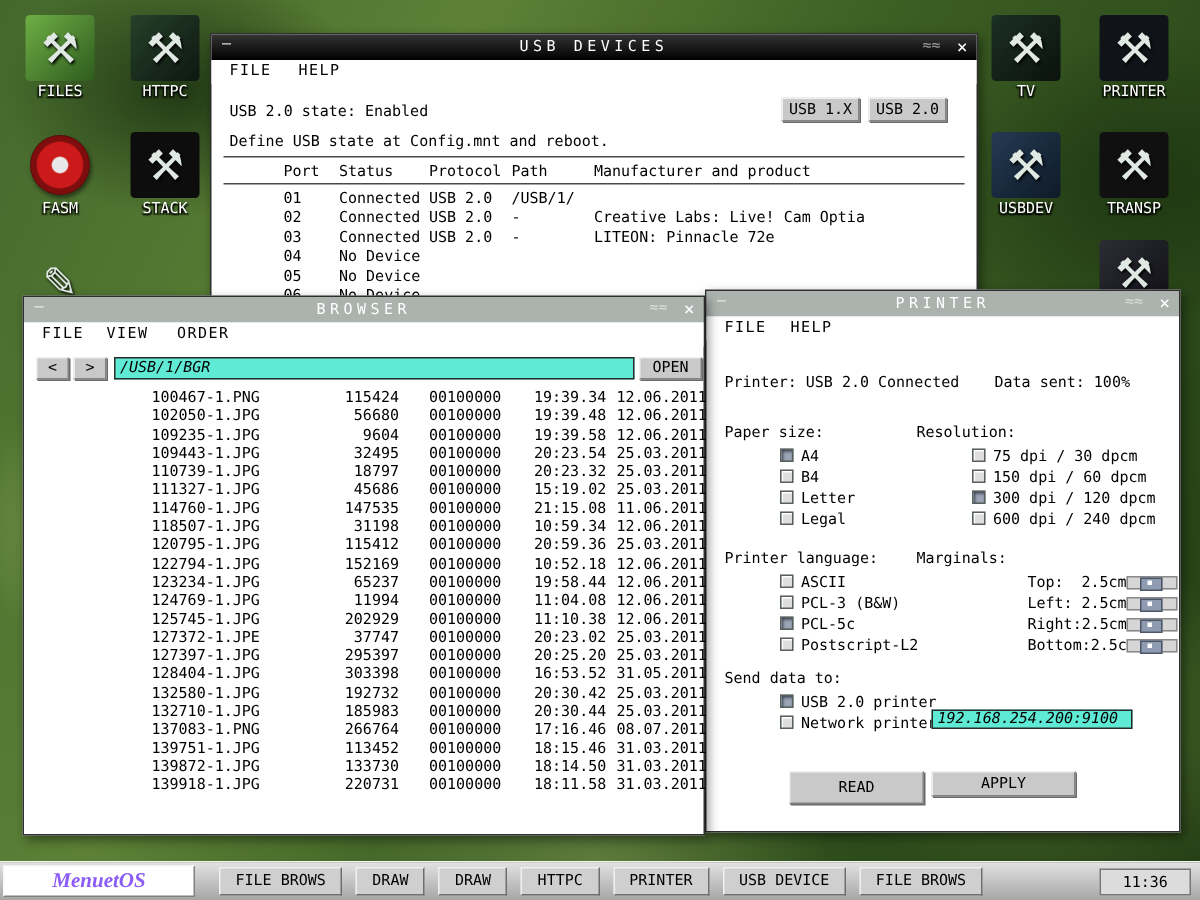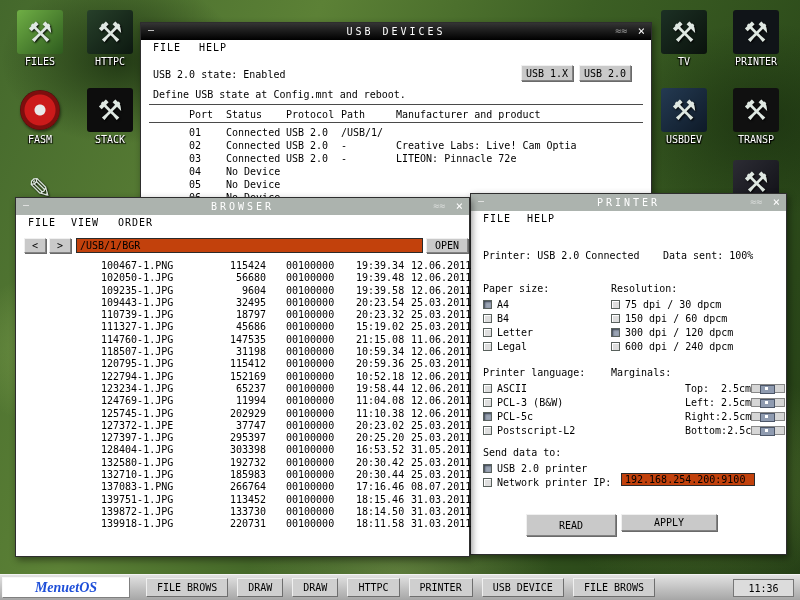--- a/index.html
+++ b/index.html
@@ -43,45 +43,45 @@
   .titlebar.black { background:linear-gradient(#343434,#000); }
   .titlebar.glass { background:rgba(112,124,116,.58); }
   .tb-min { position:absolute; left:7px; top:1px; color:#eee; letter-spacing:0; cursor:pointer; }
   .tb-close { position:absolute; right:6px; top:1px; color:#fff; font-size:12px; letter-spacing:0; cursor:pointer; }
   .tb-deco { position:absolute; right:24px; top:2px; color:rgba(255,255,255,.55); letter-spacing:0; }
   .menubar { position:absolute; left:0; right:0; top:17px; height:16px; background:#fff; }
   .menu-item { position:absolute; top:2px; letter-spacing:1px; cursor:pointer; }
   .btn { position:absolute; background:#c9c9c9; border:1px solid #828282; border-top-color:#f0f0f0; border-left-color:#f0f0f0;
     box-shadow:1px 1px 0 #6a6a6a; display:flex; align-items:center; justify-content:center; font-size:10px; cursor:pointer; }
   .sep { position:absolute; left:8px; right:8px; height:1px; background:#4a4a4a; }
-  .tinput { position:absolute; border:1px solid #2a2a2a; background:#c2410c; font-family:"DejaVu Sans Mono",monospace; font-size:10px; padding:0 3px; }
+  .tinput { position:absolute; border:1px solid #2a2a2a; background:#5eead4; font-family:"DejaVu Sans Mono",monospace; font-size:10px; padding:0 3px;font-style:italic; }
   
   .usb-grid { display:grid; grid-template-columns:37px 60px 55px 55px auto; padding-left:48px; height:13px; line-height:13px; }
   
   .file-row { display:grid; grid-template-columns:105px 60px 90px 55px 70px; padding-left:85px; height:12.3px; line-height:12.3px; cursor:pointer; }
   .file-row .fsize { text-align:right; }
   .file-row .fattr { padding-left:20px; }
   
   .chk { display:inline-block; width:9px; height:9px; background:#dedede; border:1px solid #58605c; margin-right:5px;
     vertical-align:-1px; box-shadow:inset 1px 1px 0 #fff; cursor:pointer; }
   .chk.on { background:#9aa4b4; box-shadow:inset 1px 1px 2px #39414e; }
-  .opt-row { height:14px; line-height:14px; white-space:nowrap; }
+  .opt-row { height:14px; line-height:14px; white-space:nowrap;margin-left:37px; }
   .grp-label { height:16px; line-height:14px; }
   .mrow { position:relative; height:14px; line-height:14px; }
   .mrow .mlabel { display:inline-block; min-width:36px; }
   .mslider { position:absolute; left:140px; top:2px; width:34px; height:9px; background:#d6d6d6; border:1px solid #888; cursor:pointer; }
   .mslider::before { content:""; position:absolute; left:8px; top:0; width:13px; height:7px; background:#8f9bb0; border:1px solid #4c5668; }
   .mslider::after { content:""; position:absolute; left:13px; top:2px; width:3px; height:3px; background:#fff; }
   
   .taskbar { position:absolute; left:0; right:0; bottom:0; height:26px; background:linear-gradient(#e2e2e2,#a6a6a6);
     border-top:1px solid #f4f4f4; z-index:40; }
   .logo-btn { position:absolute; left:2px; top:2px; width:128px; height:21px; background:#fff;
     border:1px solid #808080; border-top-color:#f8f8f8; border-left-color:#f8f8f8;
     display:flex; align-items:center; justify-content:center;
-    font-family:"Liberation Serif", serif; font-style:italic; font-weight:bold; font-size:14px; color:#1d4ed8; cursor:pointer; }
+    font-family:"Liberation Serif", serif; font-style:italic; font-weight:bold; font-size:14px; color:#8b5cf6; cursor:pointer; }
   .tasks { position:absolute; left:146px; top:3px; display:flex; gap:9px; }
   .task-btn { height:19px; padding:0 10px; background:#cfcfcf; border:1px solid #6e6e6e; border-top-color:#f0f0f0; border-left-color:#f0f0f0;
     display:flex; align-items:center; font-size:10px; cursor:pointer; white-space:nowrap; }
   .clock { position:absolute; right:6px; top:4px; width:61px; height:18px; background:#dcdcdc; border:1px solid #777;
     display:flex; align-items:center; justify-content:center; }
 </style>
 </head>
 <body>
 
 <div class="icon-tile t-files">

